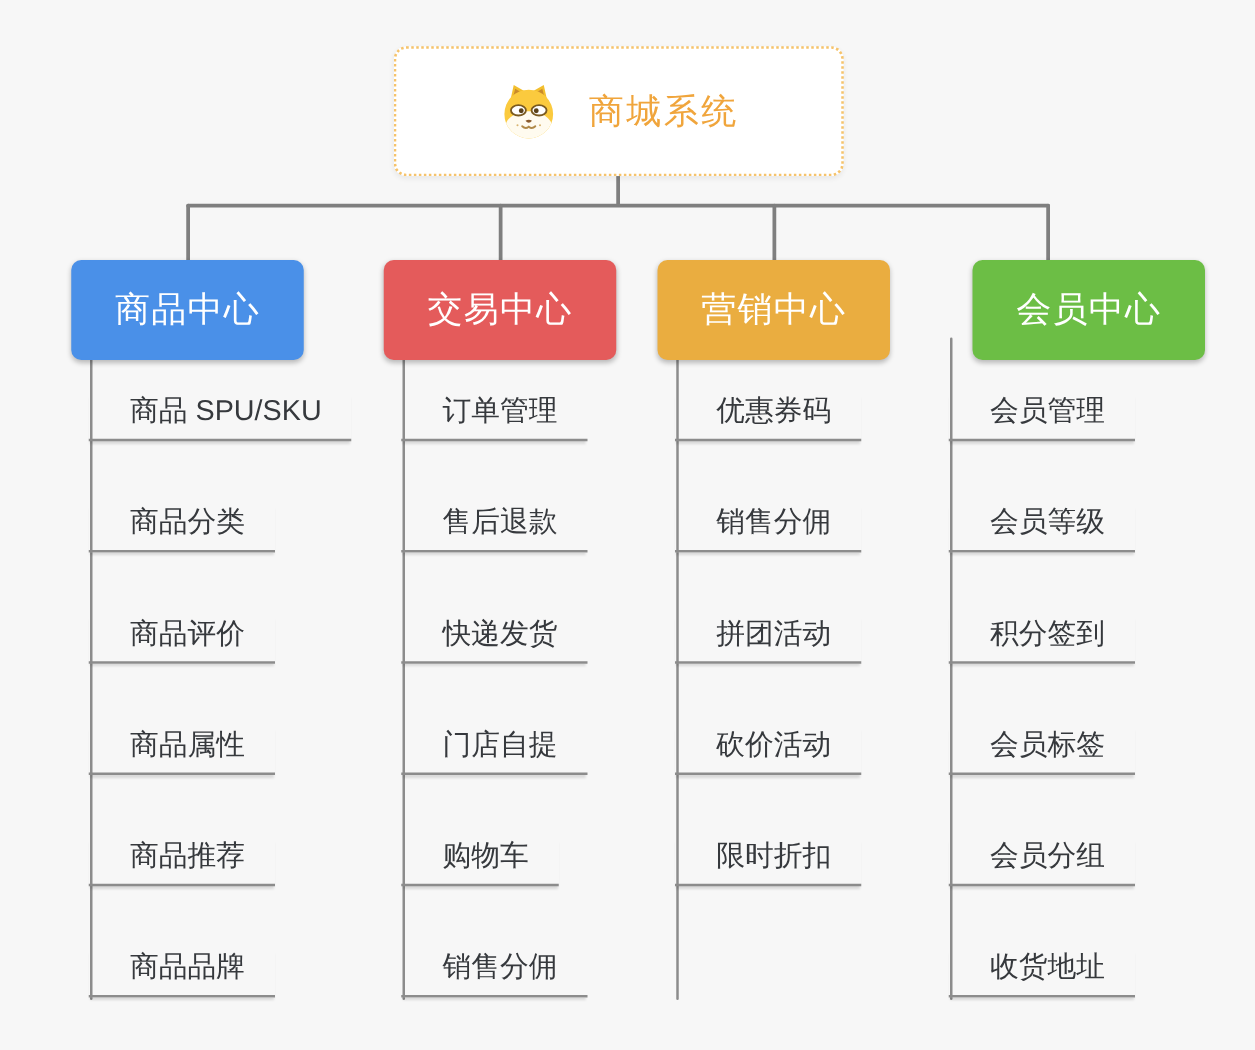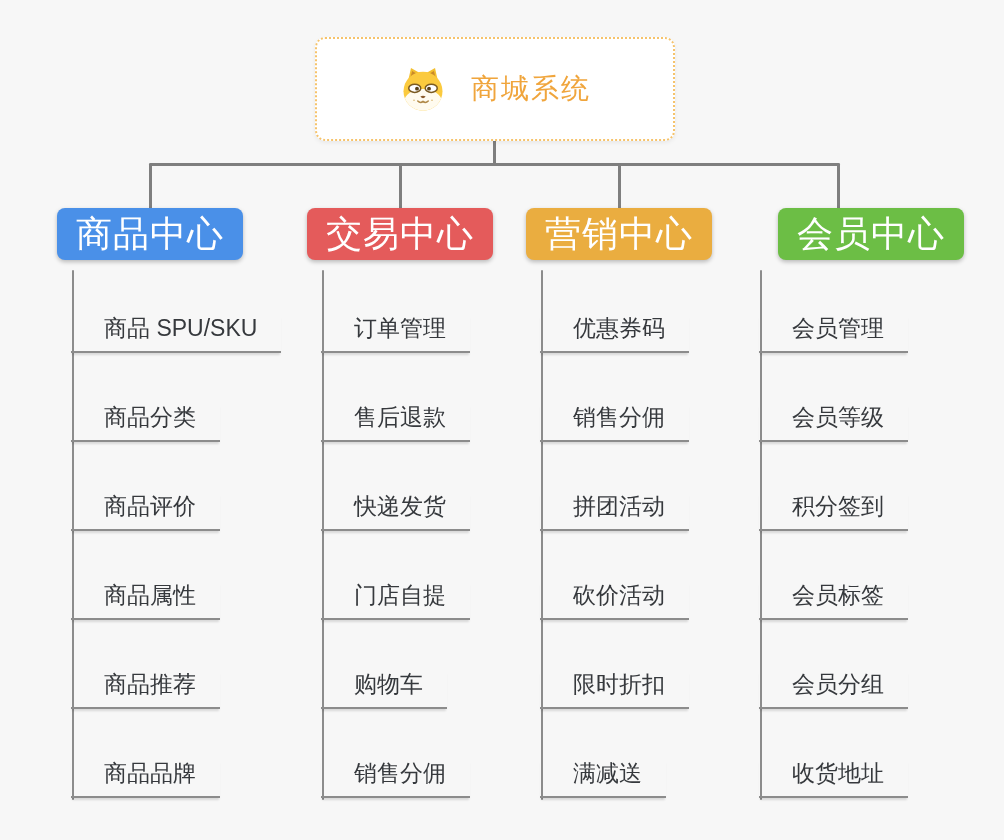--- a/index.html
+++ b/index.html
@@ -49,27 +49,27 @@
   }
   .root-title{
     font-size:28px;
     letter-spacing:2px;
     font-weight:500;
   }
   
   .branch{
     position:absolute;
     top:208px;
-    width:186px; height:52px;
+    width:186px; height:80px;
     border-radius:8px;
     display:flex;
     align-items:center;
     justify-content:center;
     color:#ffffff;
-    font-size:36px;
+    font-size:28px;
     letter-spacing:1px;
     box-shadow:0 2px 4px rgba(0,0,0,0.25);
   }
   
   .item{
     position:absolute;
     padding:0 24px 9px 33px;
     border-bottom:2px solid #8c8c8c;
     font-size:23px;
     line-height:28px;
@@ -150,21 +150,20 @@
   <div class="item" style="left:321px;top:492px">快递发货</div>
   <div class="item" style="left:321px;top:581px">门店自提</div>
   <div class="item" style="left:321px;top:670px">购物车</div>
   <div class="item" style="left:321px;top:759px">销售分佣</div>
 
   <div class="item" style="left:540px;top:314px">优惠券码</div>
   <div class="item" style="left:540px;top:403px">销售分佣</div>
   <div class="item" style="left:540px;top:492px">拼团活动</div>
   <div class="item" style="left:540px;top:581px">砍价活动</div>
   <div class="item" style="left:540px;top:670px">限时折扣</div>
-  <div class="item" style="left:540px;top:759px">满减送</div>
 
   <div class="item" style="left:759px;top:314px">会员管理</div>
   <div class="item" style="left:759px;top:403px">会员等级</div>
   <div class="item" style="left:759px;top:581px">会员标签</div>
   <div class="item" style="left:759px;top:492px">积分签到</div>
   <div class="item" style="left:759px;top:670px">会员分组</div>
   <div class="item" style="left:759px;top:759px">收货地址</div>
 
 </div>
 

